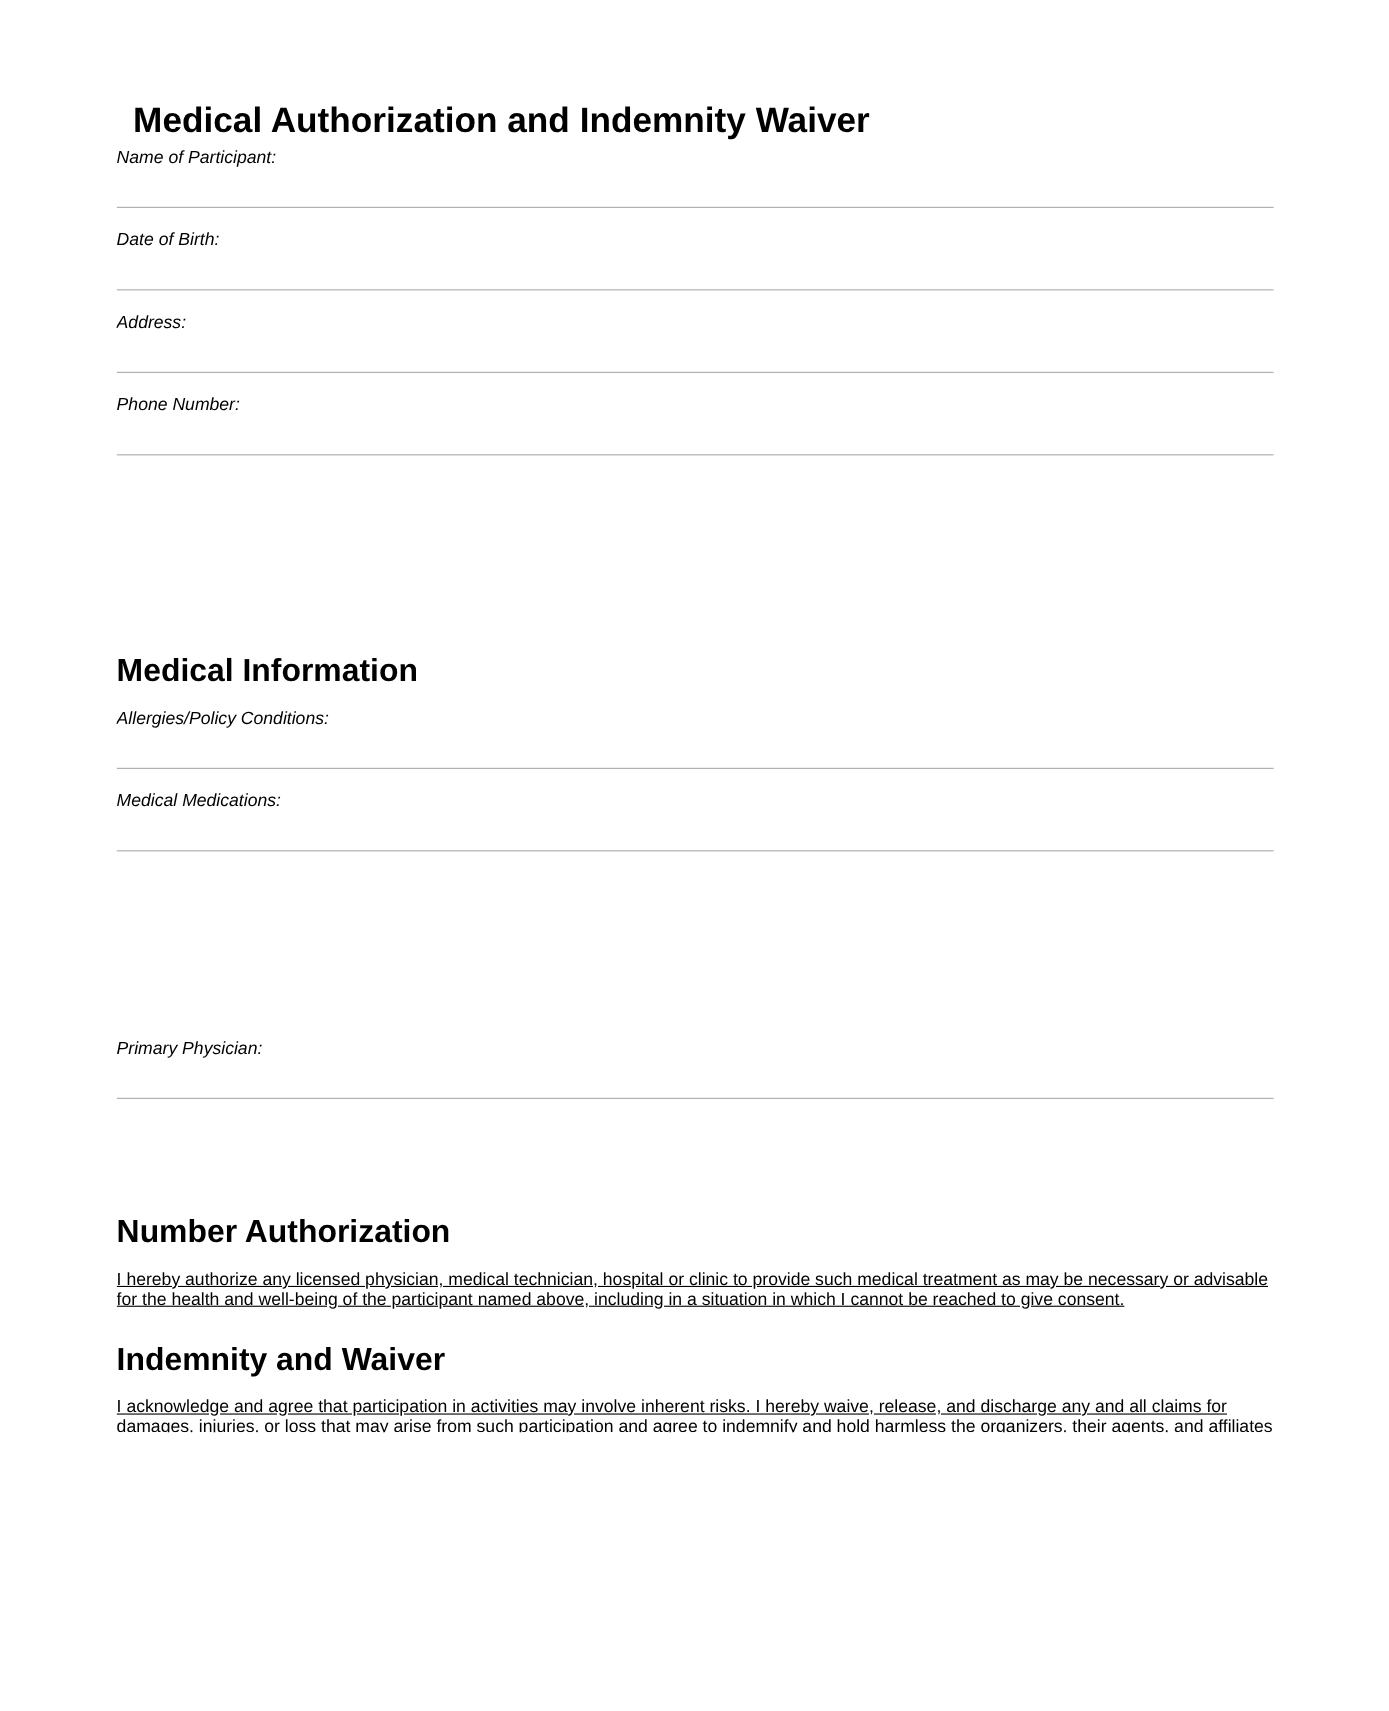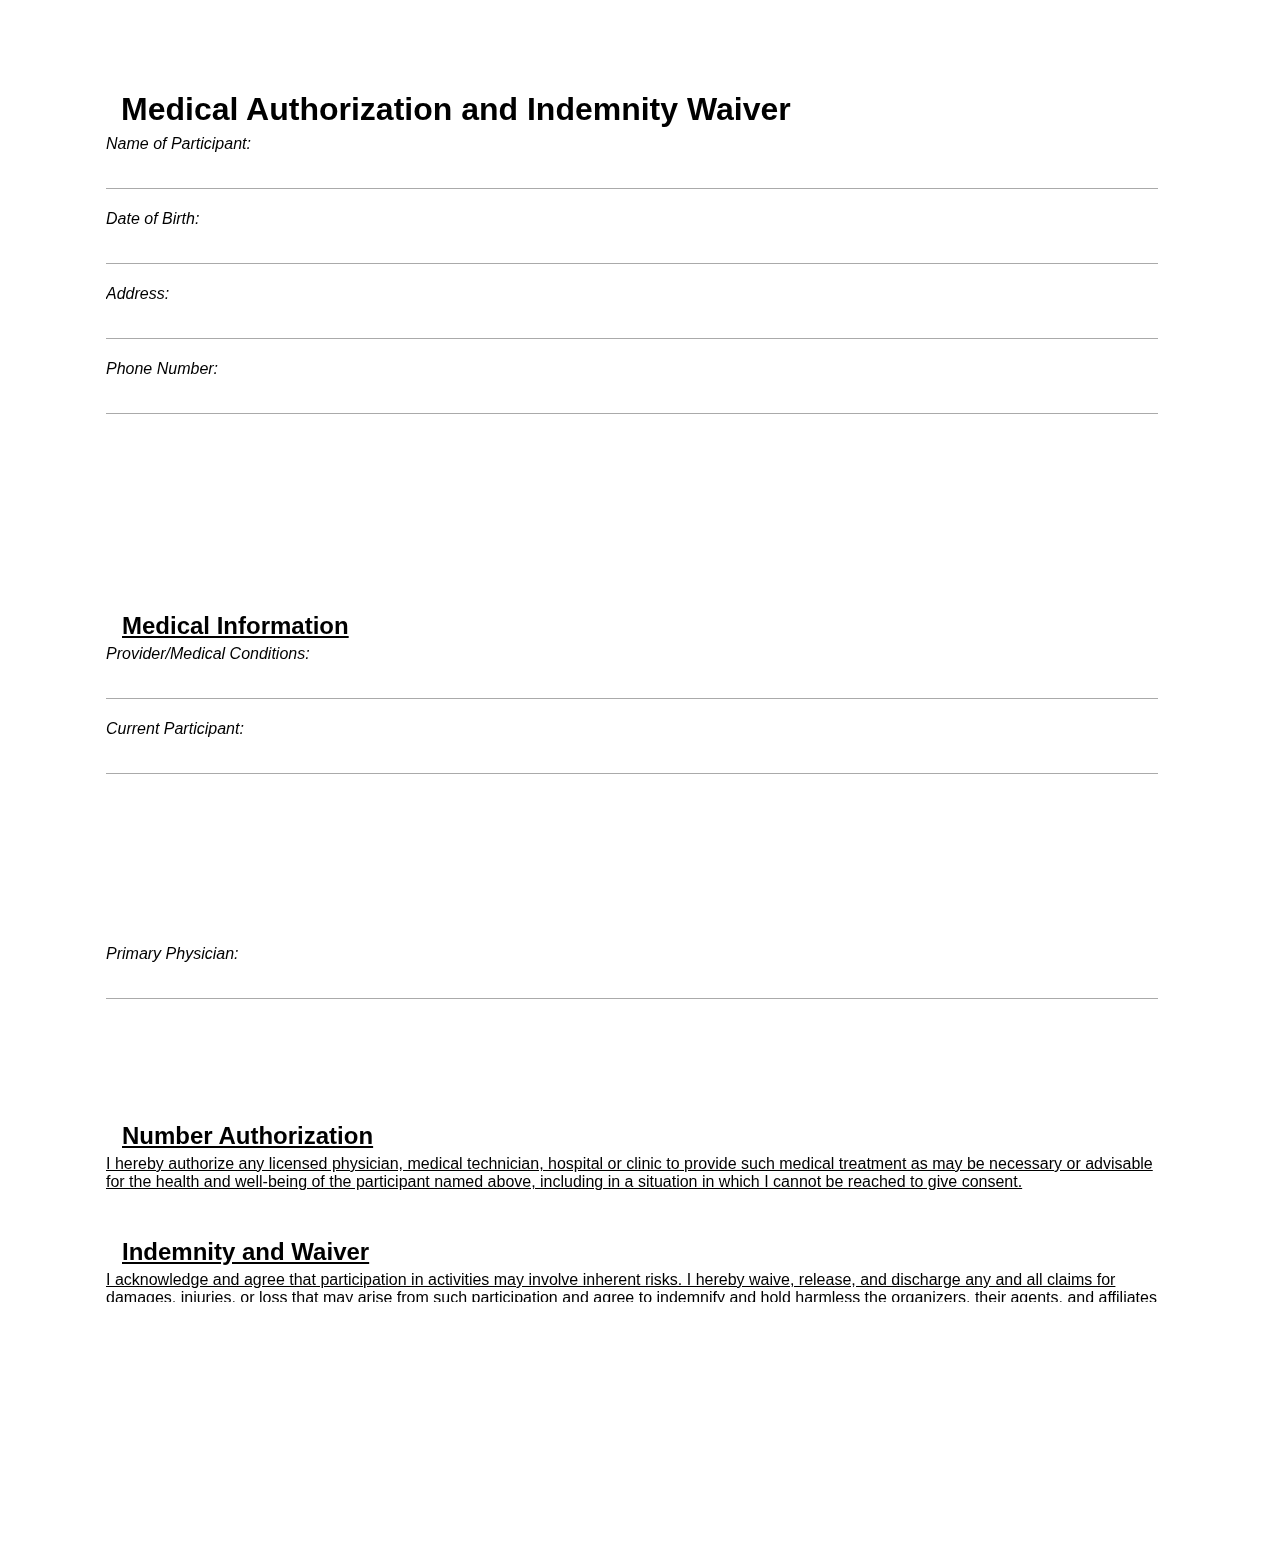--- a/index.html
+++ b/index.html
@@ -1,19 +1,19 @@
 <!DOCTYPE html>
 <html><head>
 <meta charset="utf-8">
 <style>
   html, body { margin: 0; padding: 0; background: #ffffff; }
   body { width: 1263px; height: 1555px; position: relative; font-family: "Liberation Sans", sans-serif; color: #000; }
   .page { position: absolute; left: 106px; top: 0; width: 1052px; height: 1302px; overflow: hidden; }
   h1 { font-size: 32px; font-weight: bold; margin: 15px; position: absolute; top: 74px; left: 0; line-height: 40px; white-space: nowrap; }
-  h2 { font-size: 24px; font-weight: bold; margin: 16px; position: absolute; left: 0; line-height: 30px; white-space: nowrap; text-decoration: underline; }
+  h2 { font-size: 29px; font-weight: bold; margin: 0; position: absolute; left: 0; line-height: 30px; white-space: nowrap; }
   .field { position: absolute; left: 0; width: 1052px; height: 75px; }
   .field .label { position: absolute; left: 0; top: 0; font-size: 16px; line-height: 18px; font-style: italic; }
   .field .line { position: absolute; left: 0; width: 1052px; height: 0; border-top: 1px solid #aaaaaa; top: 46px; }
   .field input { position: absolute; left: 0; top: 20px; width: 1052px; height: 24px; border: none; outline: none; background: transparent; font-family: "Liberation Sans", sans-serif; font-size: 16px; padding: 0; }
   p.para { position: absolute; left: 0; width: 1052px; margin: 0; font-size: 16px; line-height: 18px; text-decoration: underline; }
 </style>
 </head>
 <body>
 
 <div class="page">
@@ -36,26 +36,26 @@
   </div>
   <div class="field" style="top:360px">
     <span class="label">Phone Number:</span>
     <input type="text" value="" style="">
     <div class="line" style="top:53px"></div>
   </div>
 
   <h2 style="top:595px">Medical Information</h2>
 
   <div class="field" style="top:645px">
-    <span class="label">Provider/Medical Conditions:</span>
+    <span class="label">Allergies/Policy Conditions:</span>
     <input type="text" value="" style="">
     <div class="line" style="top:53px"></div>
   </div>
   <div class="field" style="top:720px">
-    <span class="label">Current Participant:</span>
+    <span class="label">Medical Medications:</span>
     <input type="text" value="" style="">
     <div class="line" style="top:53px"></div>
   </div>
   <div class="field" style="top:945px">
     <span class="label">Primary Physician:</span>
     <input type="text" value="" style="">
     <div class="line" style="top:53px"></div>
   </div>
 
   <h2 style="top:1105px">Number Authorization</h2>

